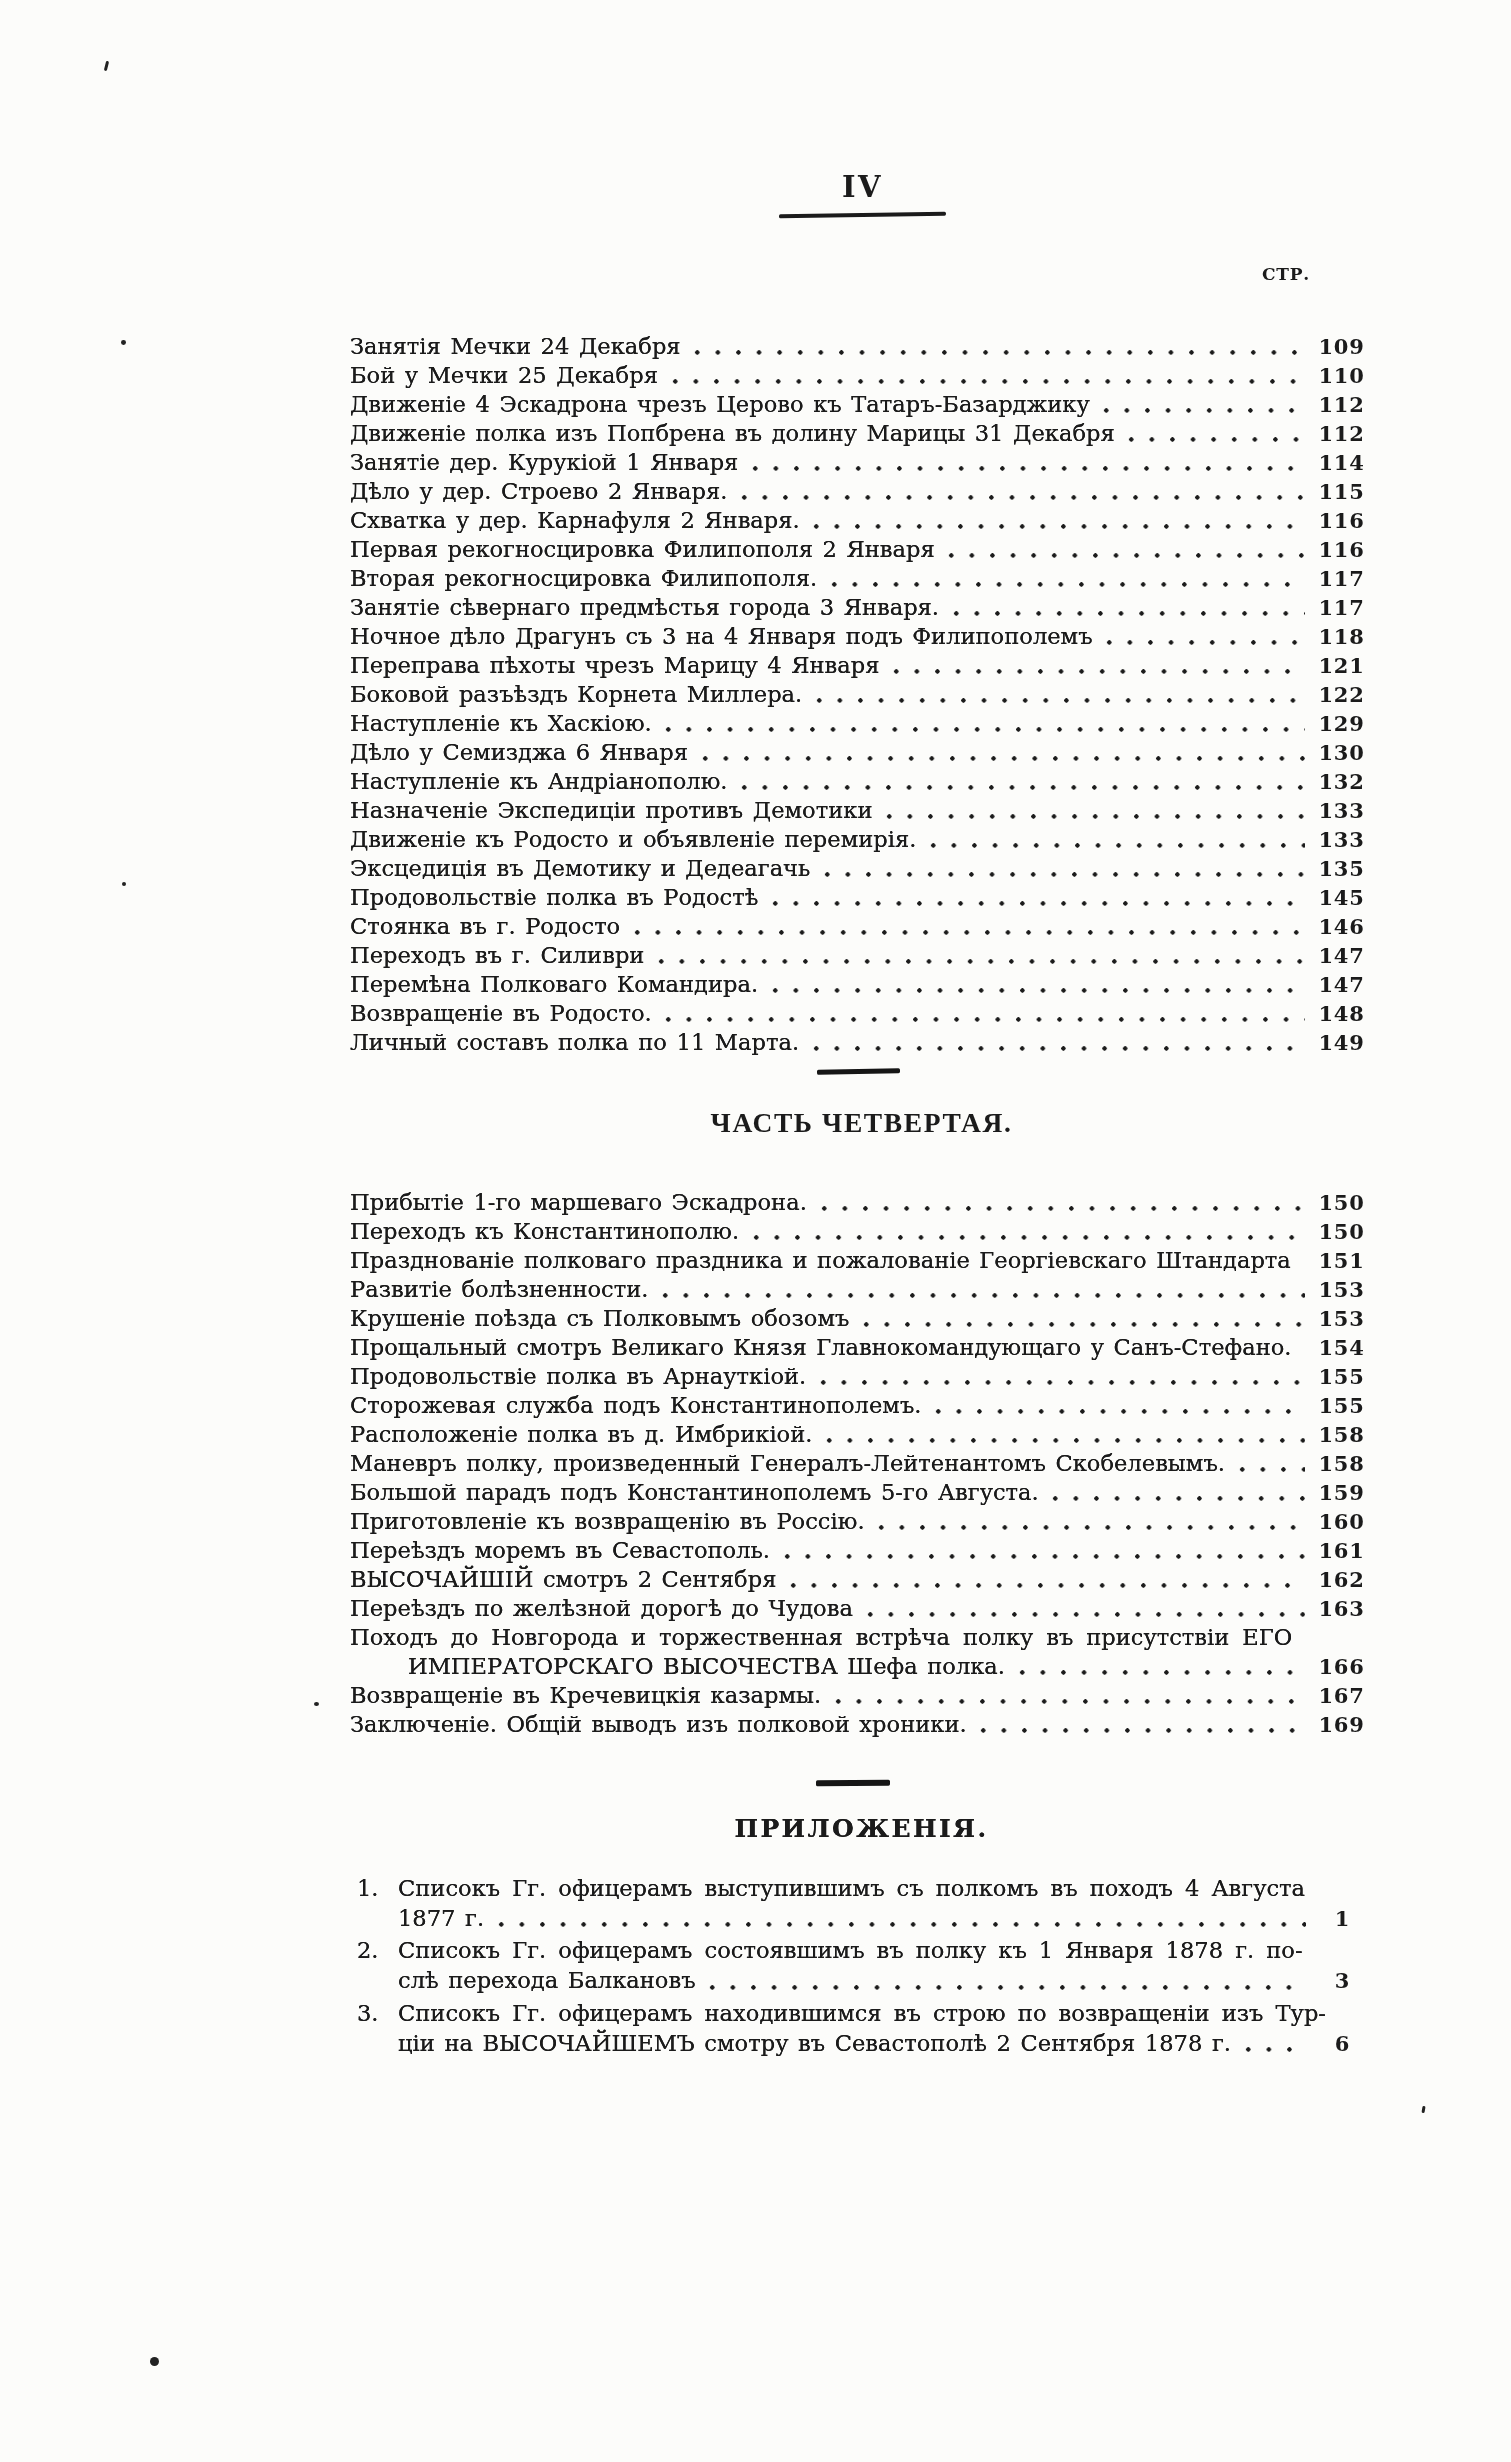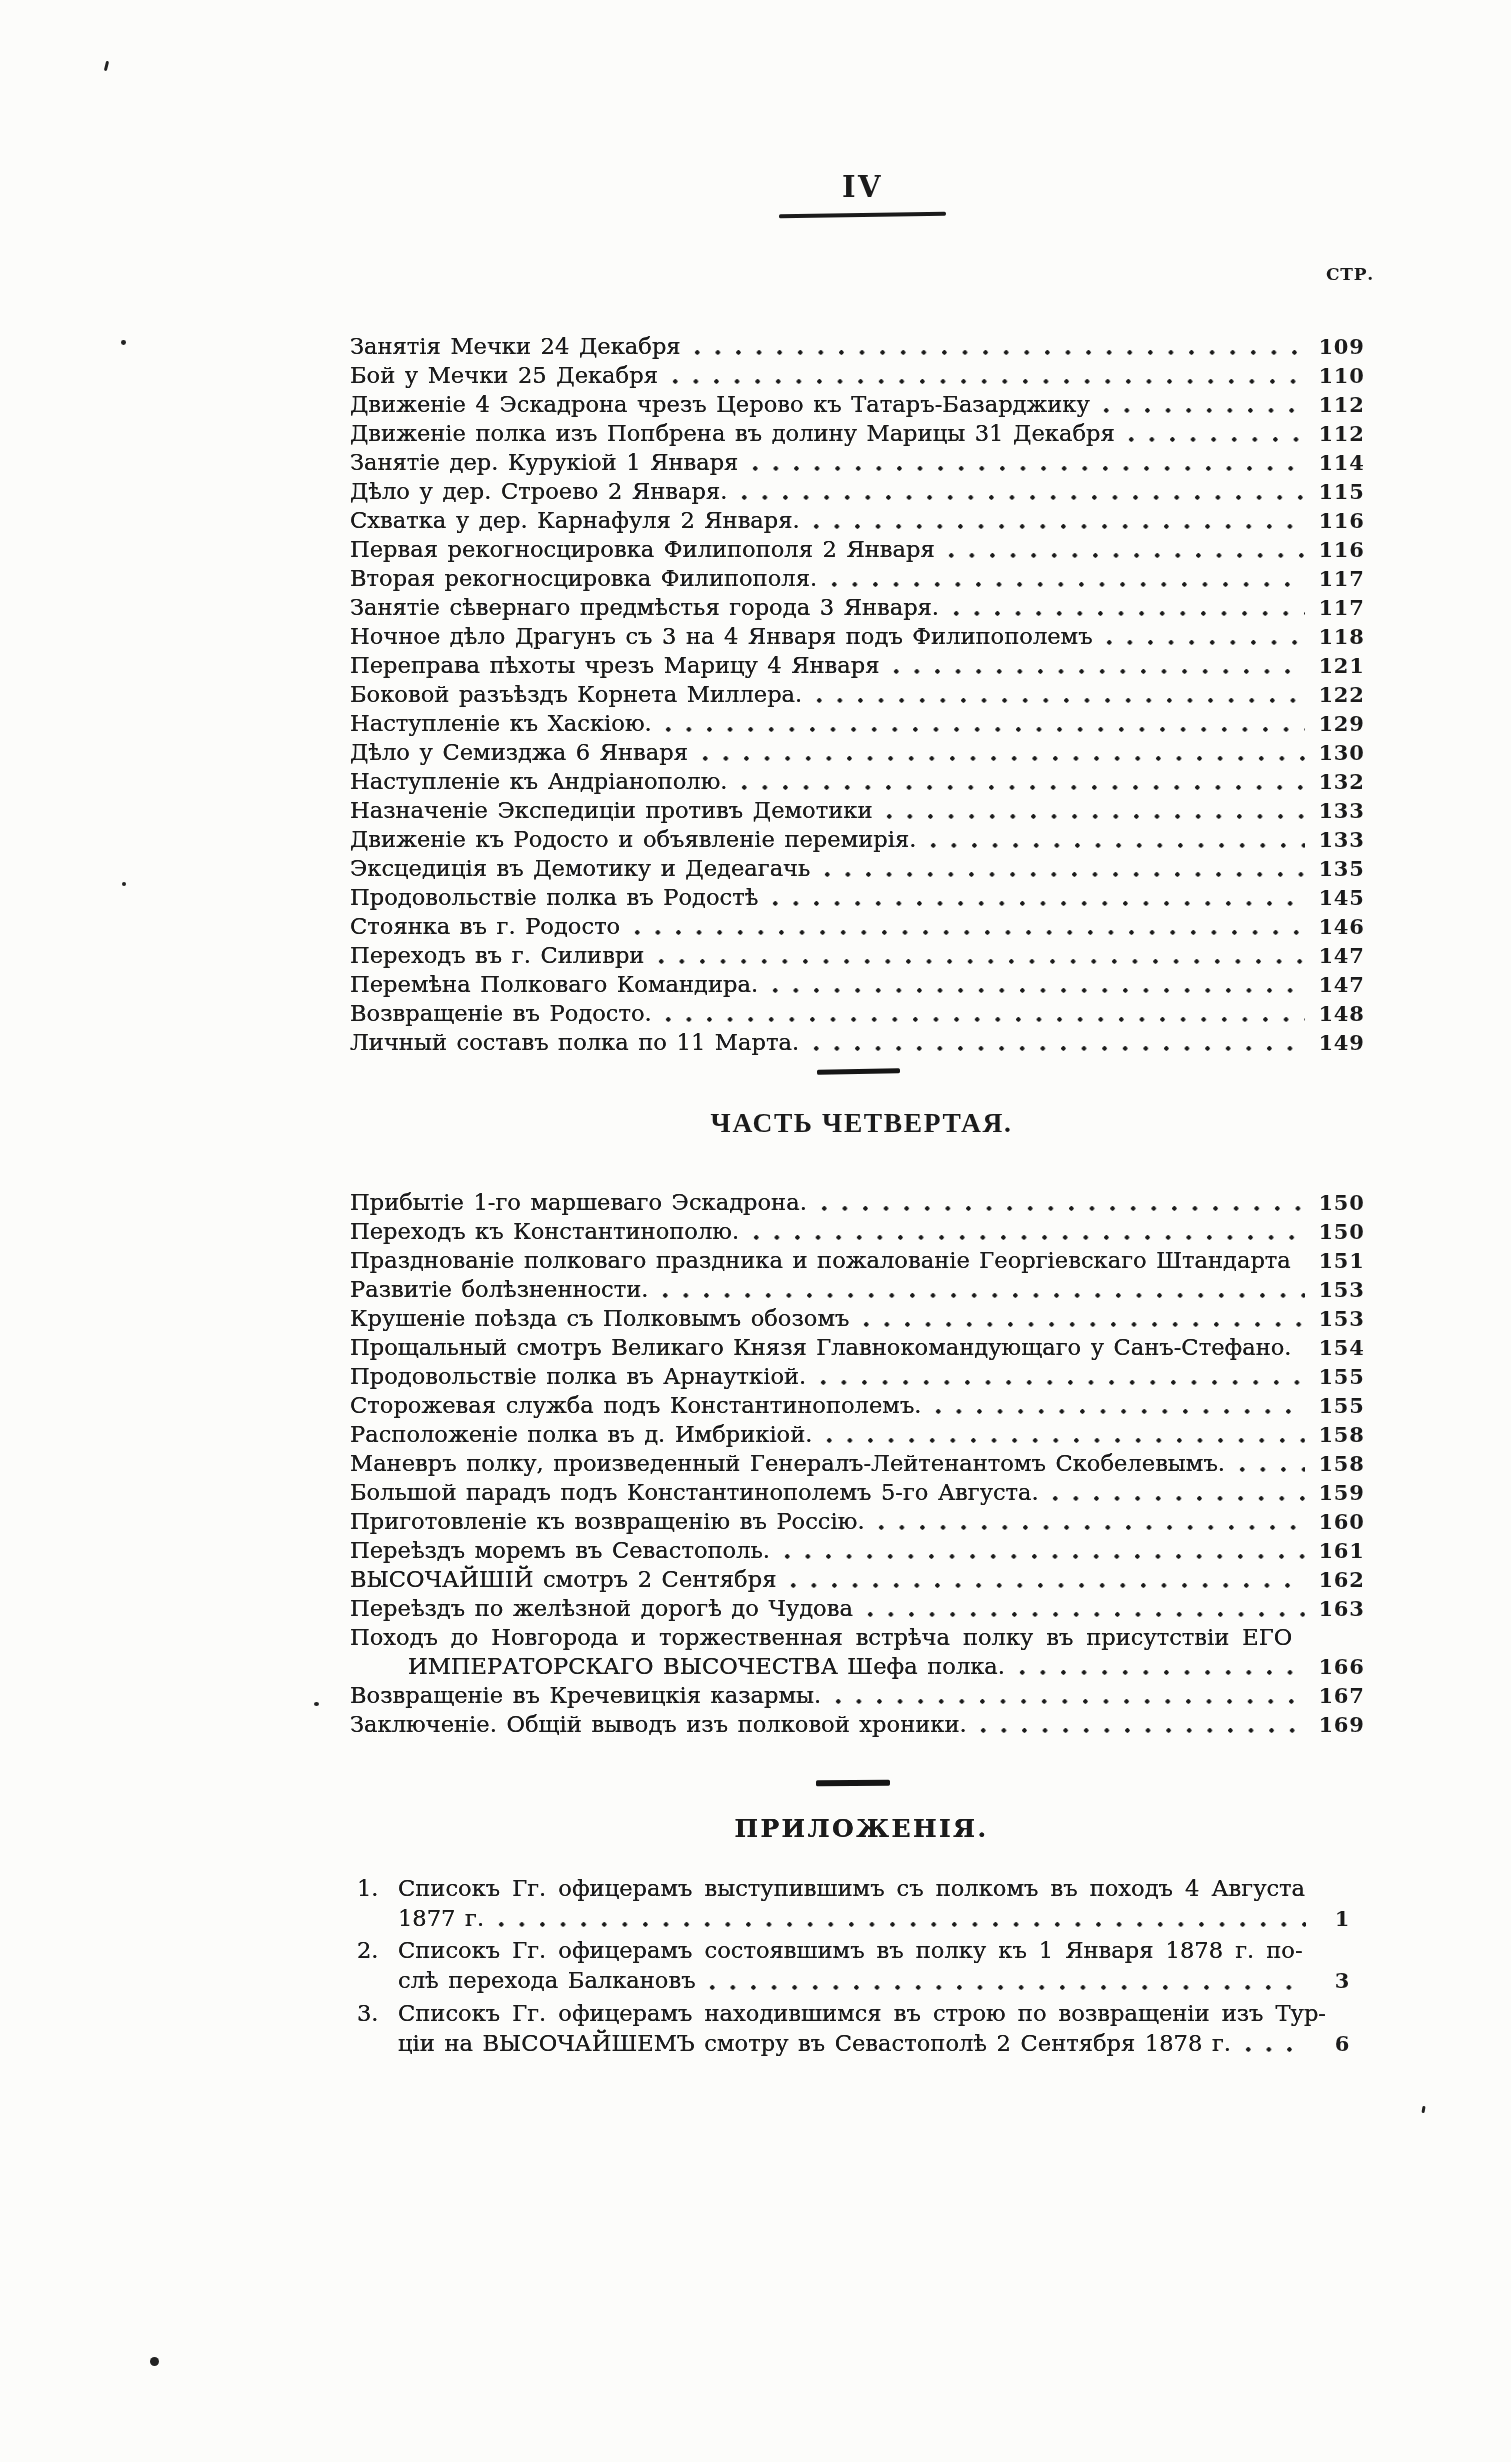--- a/index.html
+++ b/index.html
@@ -8,21 +8,21 @@
          font-family:"DejaVu Serif", serif;}
   .sheet *{box-sizing:border-box;}
 
   
   .roman{position:absolute;left:822px;top:170px;width:81px;text-align:center;
          font-size:29px;letter-spacing:2.4px;font-weight:bold;}
   .roman-rule{position:absolute;left:779px;top:213px;width:167px;height:4px;
          background:#1b1b1b;transform:rotate(-0.9deg);border-radius:1.6px;}
 
   
-  .str{position:absolute;left:1262px;top:264px;width:112px;text-align:right;
+  .str{position:absolute;left:1262px;top:264px;width:112px;
        font-size:17px;font-weight:bold;letter-spacing:0.8px;}
 
   
   .toclist{position:absolute;left:350px;width:1023px;font-size:22.6px;margin-top:26px;}
   #list3{top:306px;}
   #list4{top:1162px;}
   .row{display:flex;align-items:baseline;height:29px;line-height:29px;
        white-space:nowrap;}
   .row .t{flex:0 0 auto;word-spacing:2.4px;text-shadow:0 0 0.4px currentColor;}
   .row.full .t{word-spacing:5.7px;}

